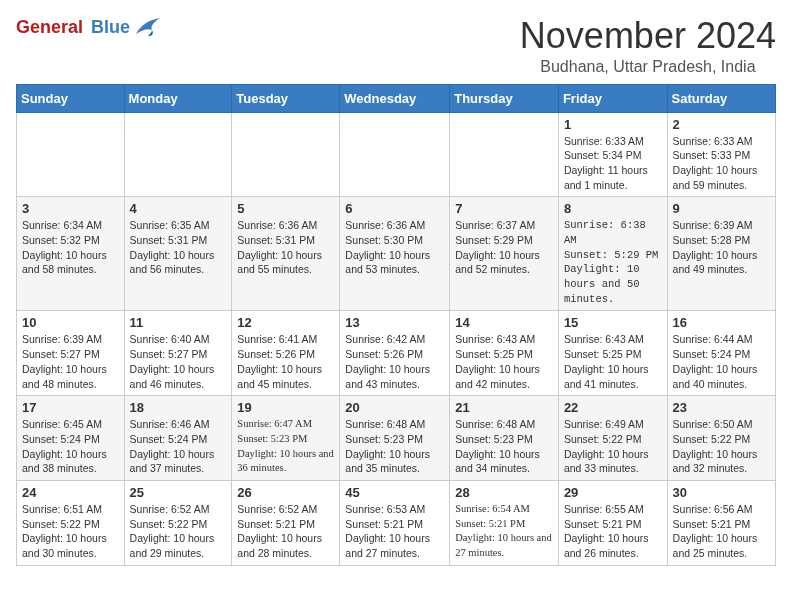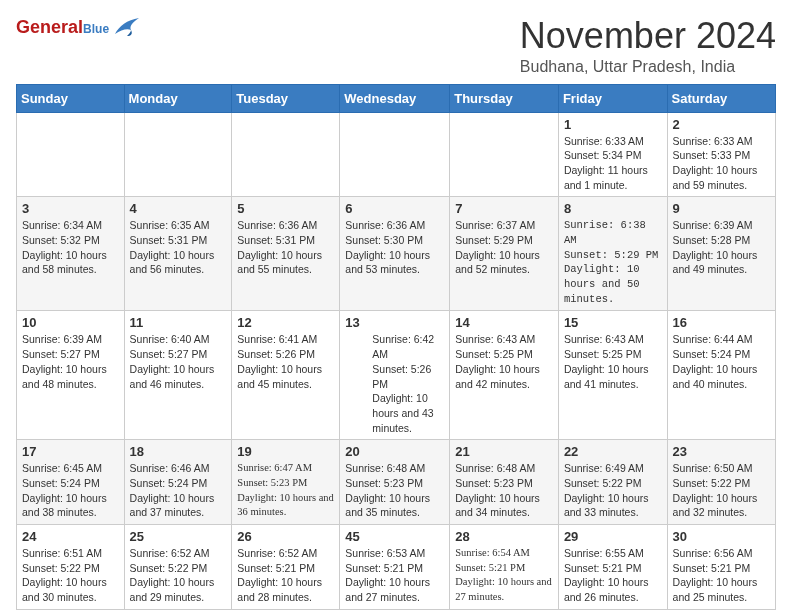--- a/index.html
+++ b/index.html
@@ -20,35 +20,36 @@
       display: flex;
       flex-direction: column;
       align-items: flex-start;
     }
     .logo-general {
       font-size: 18px;
       font-weight: bold;
       color: #b91c1c;
     }
     .logo-blue {
-      font-size: 12px;
+      font-size: 18px;
       font-weight: bold;
       color: #3a7cc1;
+      padding-left: 8px;
     }
     .logo-bird {
       width: 28px;
       height: 22px;
       margin-left: 2px;
     }
     .logo-top {
       display: flex;
       align-items: center;
     }
     .title-section {
-      text-align: left;
+      text-align: center;
     }
     .month-title {
       font-size: 36px;
       font-weight: normal;
       color: #333;
       line-height: 1.1;
     }
     .location-title {
       font-size: 16px;
       color: #555;
@@ -211,21 +212,21 @@
 Daylight: 10 hours and 46 minutes.</div>
           </td>
           <td>
             <span class="day-number">12</span>
             <div class="day-info" style="white-space: pre-line;">Sunrise: 6:41 AM
 Sunset: 5:26 PM
 Daylight: 10 hours and 45 minutes.</div>
           </td>
           <td>
             <span class="day-number">13</span>
-            <div class="day-info" style="white-space: pre-line; margin-left: 27px;">Sunrise: 6:42 AM
+            <div class="day-info" style="white-space: pre-line;">Sunrise: 6:42 AM
 Sunset: 5:26 PM
 Daylight: 10 hours and 43 minutes.</div>
           </td>
           <td>
             <span class="day-number">14</span>
             <div class="day-info" style="white-space: pre-line;">Sunrise: 6:43 AM
 Sunset: 5:25 PM
 Daylight: 10 hours and 42 minutes.</div>
           </td>
           <td>

